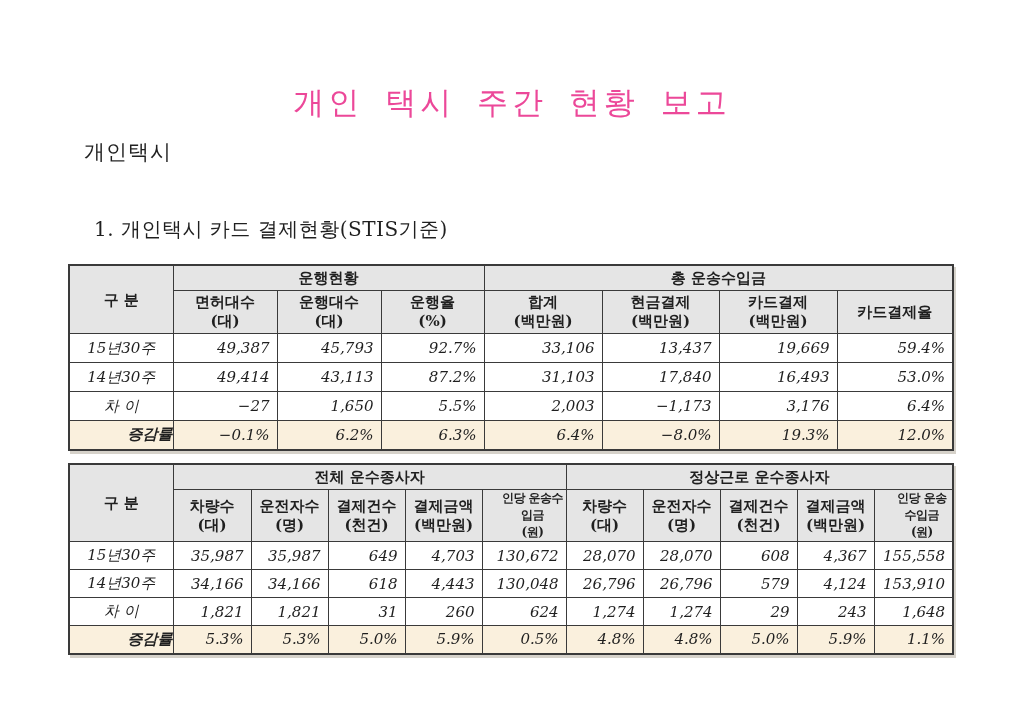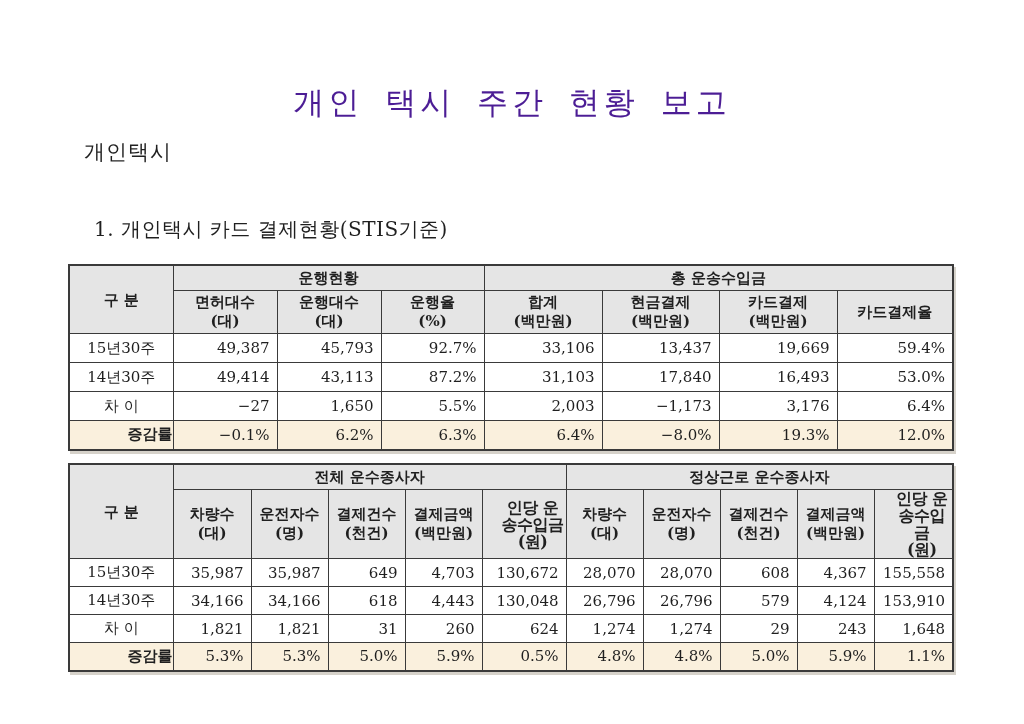--- a/index.html
+++ b/index.html
@@ -13,21 +13,21 @@
   }
   .page { position: absolute; inset: 0; }
 
   .doc-title {
     position: absolute;
     top: 82px; left: 0; width: 1024px;
     text-align: center;
     font-size: 31px;
     letter-spacing: 4px;
     word-spacing: 8px;
-    color: #4c1d95;
+    color: #ec4899;
   }
   .doc-subtitle {
     position: absolute;
     top: 138px; left: 84px;
     font-size: 21px;
     letter-spacing: 1px;
   }
   .section-heading {
     position: absolute;
     top: 216px; left: 66px;
@@ -59,24 +59,24 @@
     text-align: center;
     vertical-align: middle;
   }
   .group-row th { height: 24px; line-height: 24px; }
   .sub-row th {
     height: 42px;
     line-height: 19px;
     white-space: pre-line;
   }
   #table2 .sub-row th { height: 43px; }
-  .sub-row th.tight { font-size: 16px; letter-spacing: -0.5px; line-height: 17px; padding-left: 17px; }
+  .sub-row th.tight { font-size: 12px; letter-spacing: -0.5px; line-height: 17px; padding-left: 17px; }
   .hdr-bottom { border-bottom: 2px solid #3a3a3a; }
 
-  .data-row { height: 29px; }
+  .data-row { height: 29px; font-style: italic; }
   #table2 .data-row { height: 28px; }
   .report td.label { text-align: center; background: #ffffff; }
   .report td.num  { text-align: right; padding-right: 7px; background: #ffffff; }
   .report tr.highlight td { background: #faf0dd; }
   .report tr.highlight td.label { font-weight: bold; text-align: right; }
 </style>
 </head>
 <body>
 
 <div class="page">

